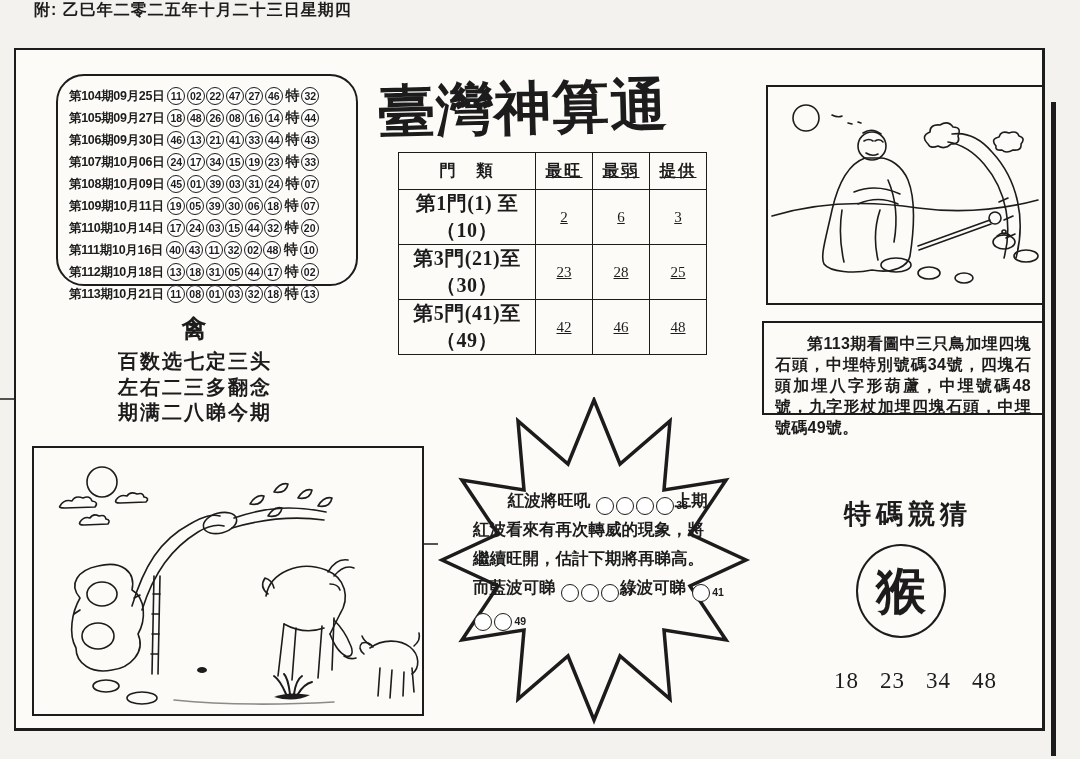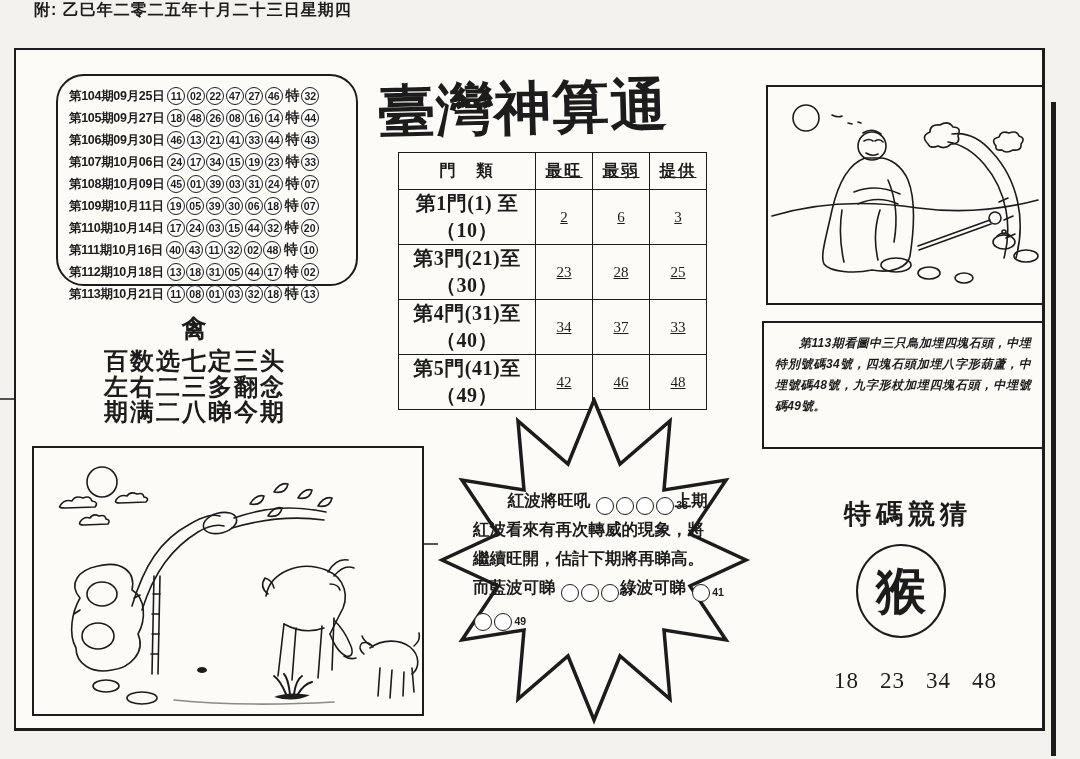--- a/index.html
+++ b/index.html
@@ -41,44 +41,44 @@
     width:18px;height:18px;border:1.4px solid var(--ink);border-radius:50%;
     display:inline-flex;align-items:center;justify-content:center;
     font-size:10.5px;font-weight:bold;margin-right:1.5px;background:#fff;
     font-family:"Liberation Sans","DejaVu Sans",sans-serif;box-sizing:border-box;flex:0 0 auto;
   }
   .te-marker{font-size:14px;margin:0 2px 0 1px;}
   
   .poem{left:88px;top:312px;width:214px;text-align:center;}
   .poem-title{font-size:25px;font-weight:bold;letter-spacing:2px;}
   .poem-lines{display:inline-block;text-align:left;margin-top:4px;}
-  .poem-line{font-size:24px;font-weight:bold;letter-spacing:2px;line-height:25.5px;}
+  .poem-line{font-size:20px;font-weight:bold;letter-spacing:2px;line-height:25.5px;}
   
   .masthead{
     left:378px;top:70px;width:345px;height:78px;
     font-size:57px;font-weight:900;white-space:nowrap;
     transform:rotate(-1.5deg);letter-spacing:1px;
     font-family:"Liberation Serif","DejaVu Serif",serif;
   }
   
   .stats-table{left:398px;top:152px;border-collapse:collapse;background:var(--panel);}
   .stats-table th,.stats-table td{border:1.7px solid var(--ink);text-align:center;padding:0 2px;}
   .stats-table th{height:36px;font-size:16.5px;letter-spacing:2px;font-weight:bold;}
   .stats-table td{height:32px;font-size:15px;}
   .stats-table td.cat{font-weight:bold;font-size:20px;letter-spacing:0.5px;width:132px;}
   .stats-table .w{width:52px;text-decoration:underline;}
   
   .sage-panel{left:766px;top:85px;width:278px;height:220px;border:2px solid var(--ink);background:var(--panel);box-sizing:border-box;}
   .sage-panel svg,.goat-panel svg{display:block;width:100%;height:100%;}
   
   .info-box{
-    left:762px;top:321px;width:282px;height:128px;border:2px solid var(--ink);
+    left:762px;top:321px;width:282px;height:94px;border:2px solid var(--ink);
     box-sizing:border-box;padding:10px 11px;background:var(--panel);
     font-family:"Liberation Sans","DejaVu Sans",sans-serif;font-weight:bold;
-    font-size:12px;line-height:21px;text-align:justify;letter-spacing:0.3px;font-style:italic;
+    font-size:16px;line-height:21px;text-align:justify;letter-spacing:0.3px;
   }
   .info-box p{margin:0;text-indent:2em;}
   
   .starburst-svg{left:430px;top:397px;width:328px;height:332px;}
   .starburst-text{
     left:473px;top:486px;width:241px;
     font-family:"Liberation Sans","DejaVu Sans",sans-serif;font-weight:bold;
     font-size:16.5px;line-height:29px;
   }
   .starburst-text p{margin:0;text-indent:2.1em;}
@@ -248,26 +248,20 @@
           <td class="w">6</td>
           <td class="w">3</td>
         </tr>
         <tr>
           <td class="cat">第3門(21)至（30）</td>
           <td class="w">23</td>
           <td class="w">28</td>
           <td class="w">25</td>
         </tr>
         <tr>
-          <td class="cat">第4門(31)至（40）</td>
-          <td class="w">34</td>
-          <td class="w">37</td>
-          <td class="w">33</td>
-        </tr>
-        <tr>
           <td class="cat">第5門(41)至（49）</td>
           <td class="w">42</td>
           <td class="w">46</td>
           <td class="w">48</td>
         </tr>
       </tbody>
   </table>
 
   <div class="abs sage-panel">
     <svg viewBox="0 0 274 214">

